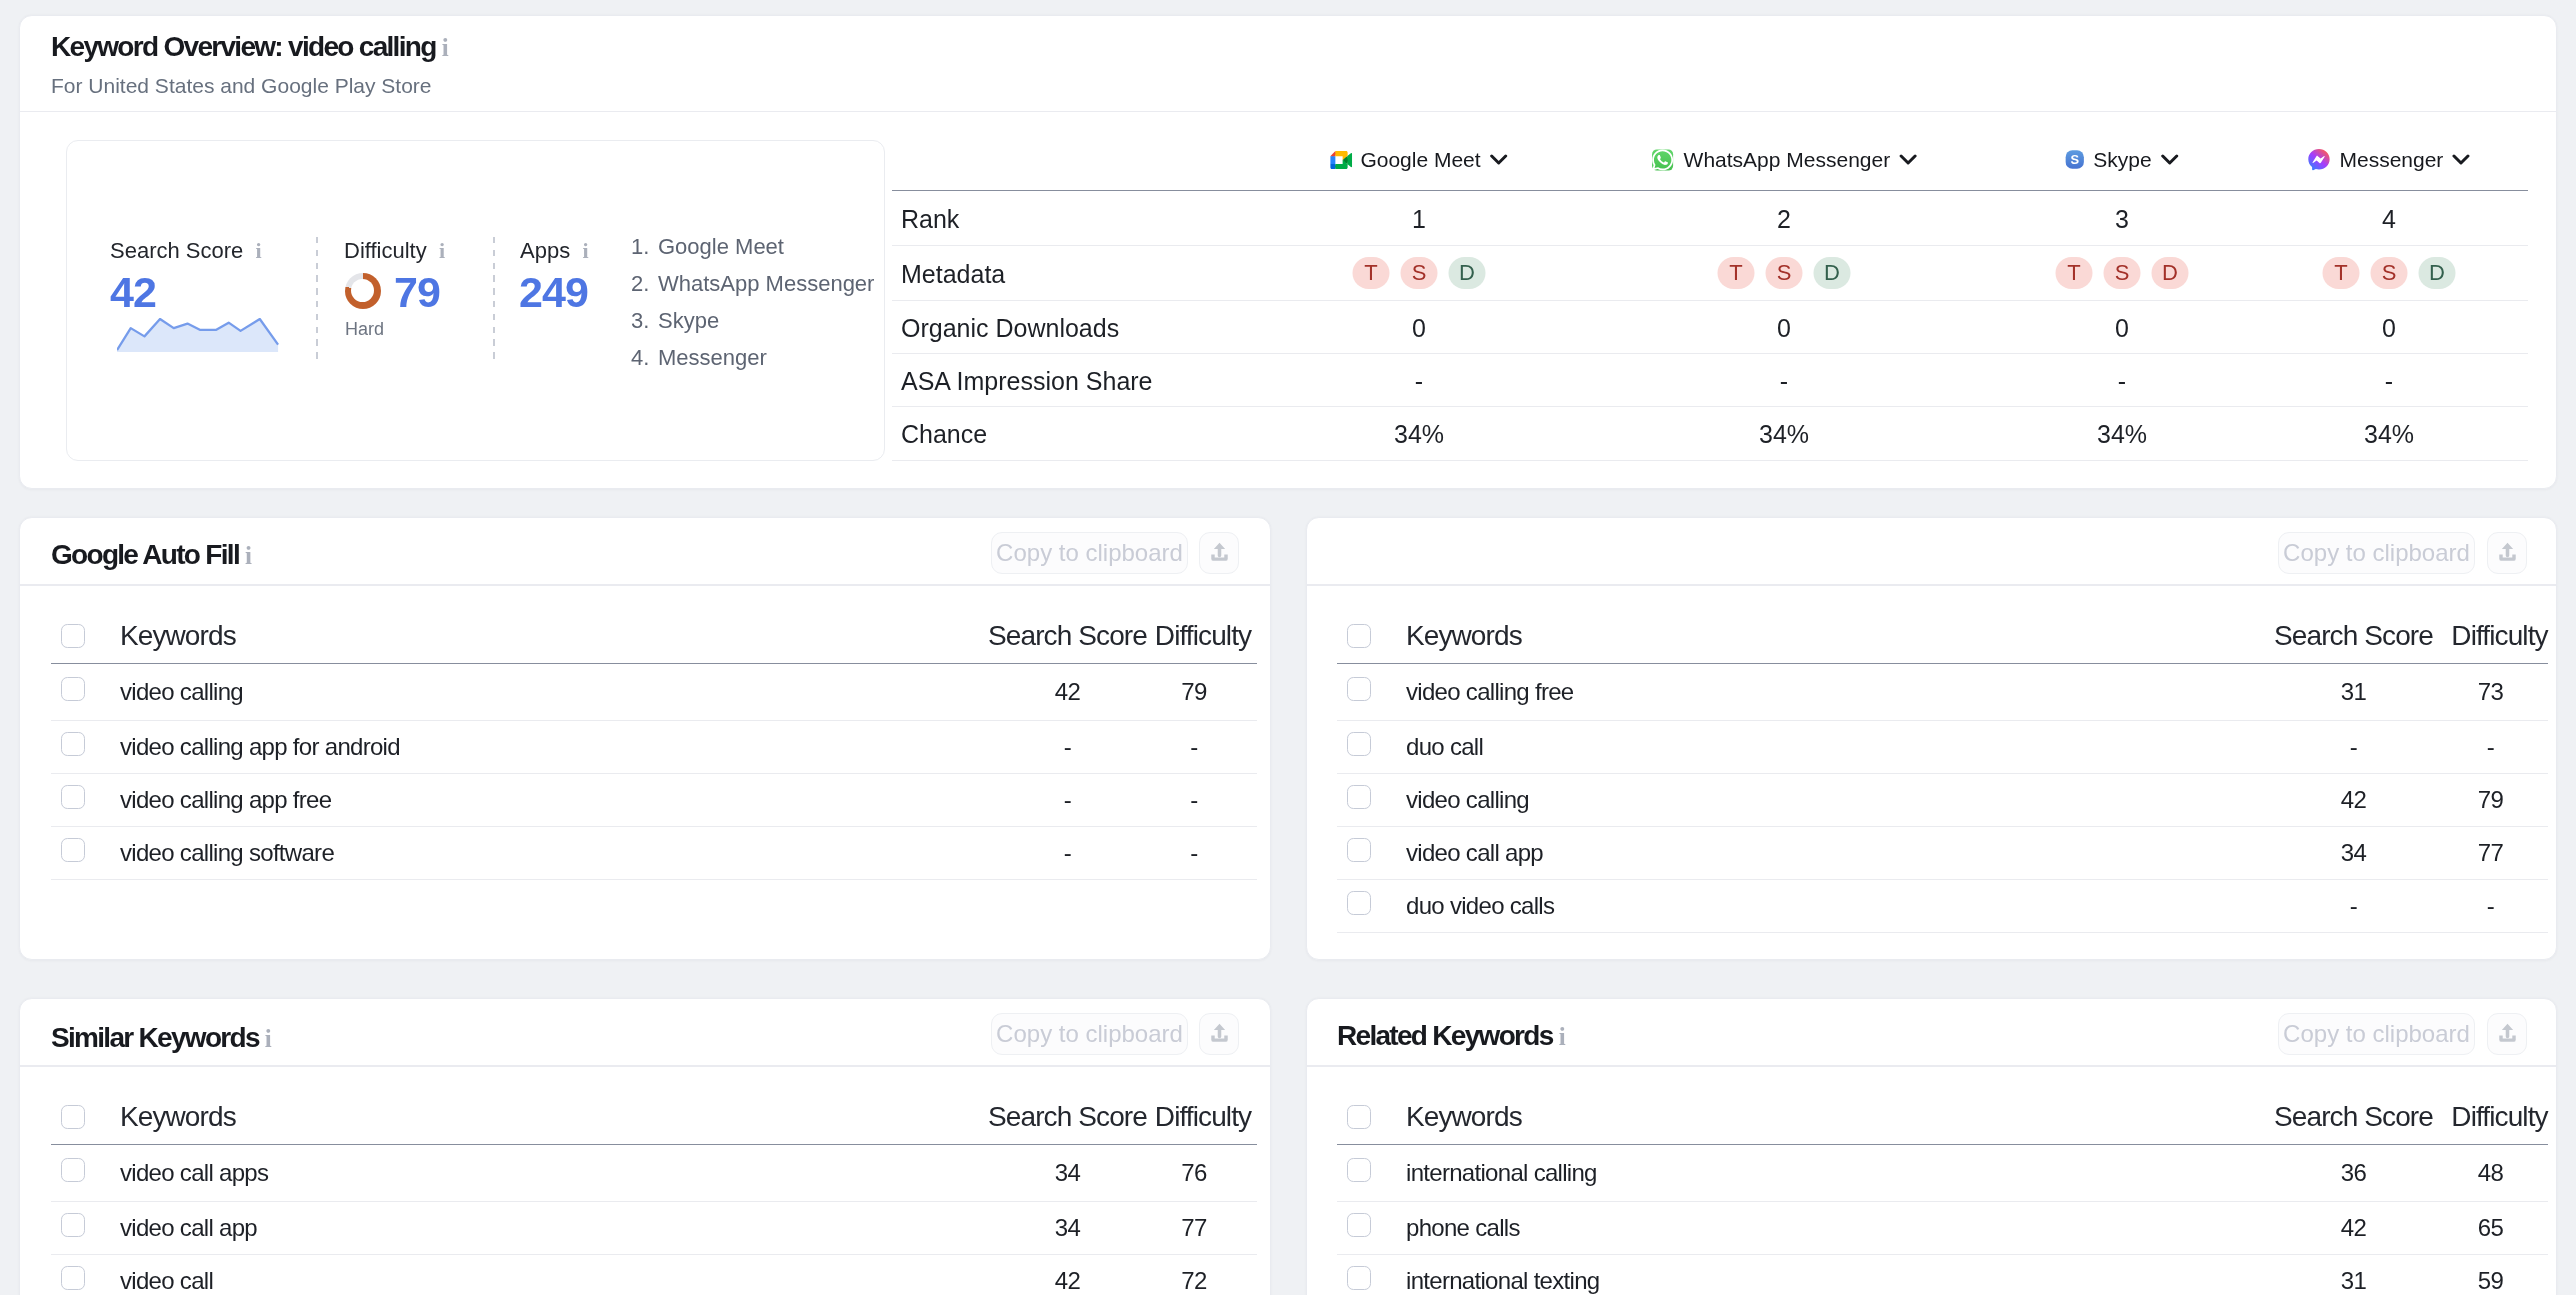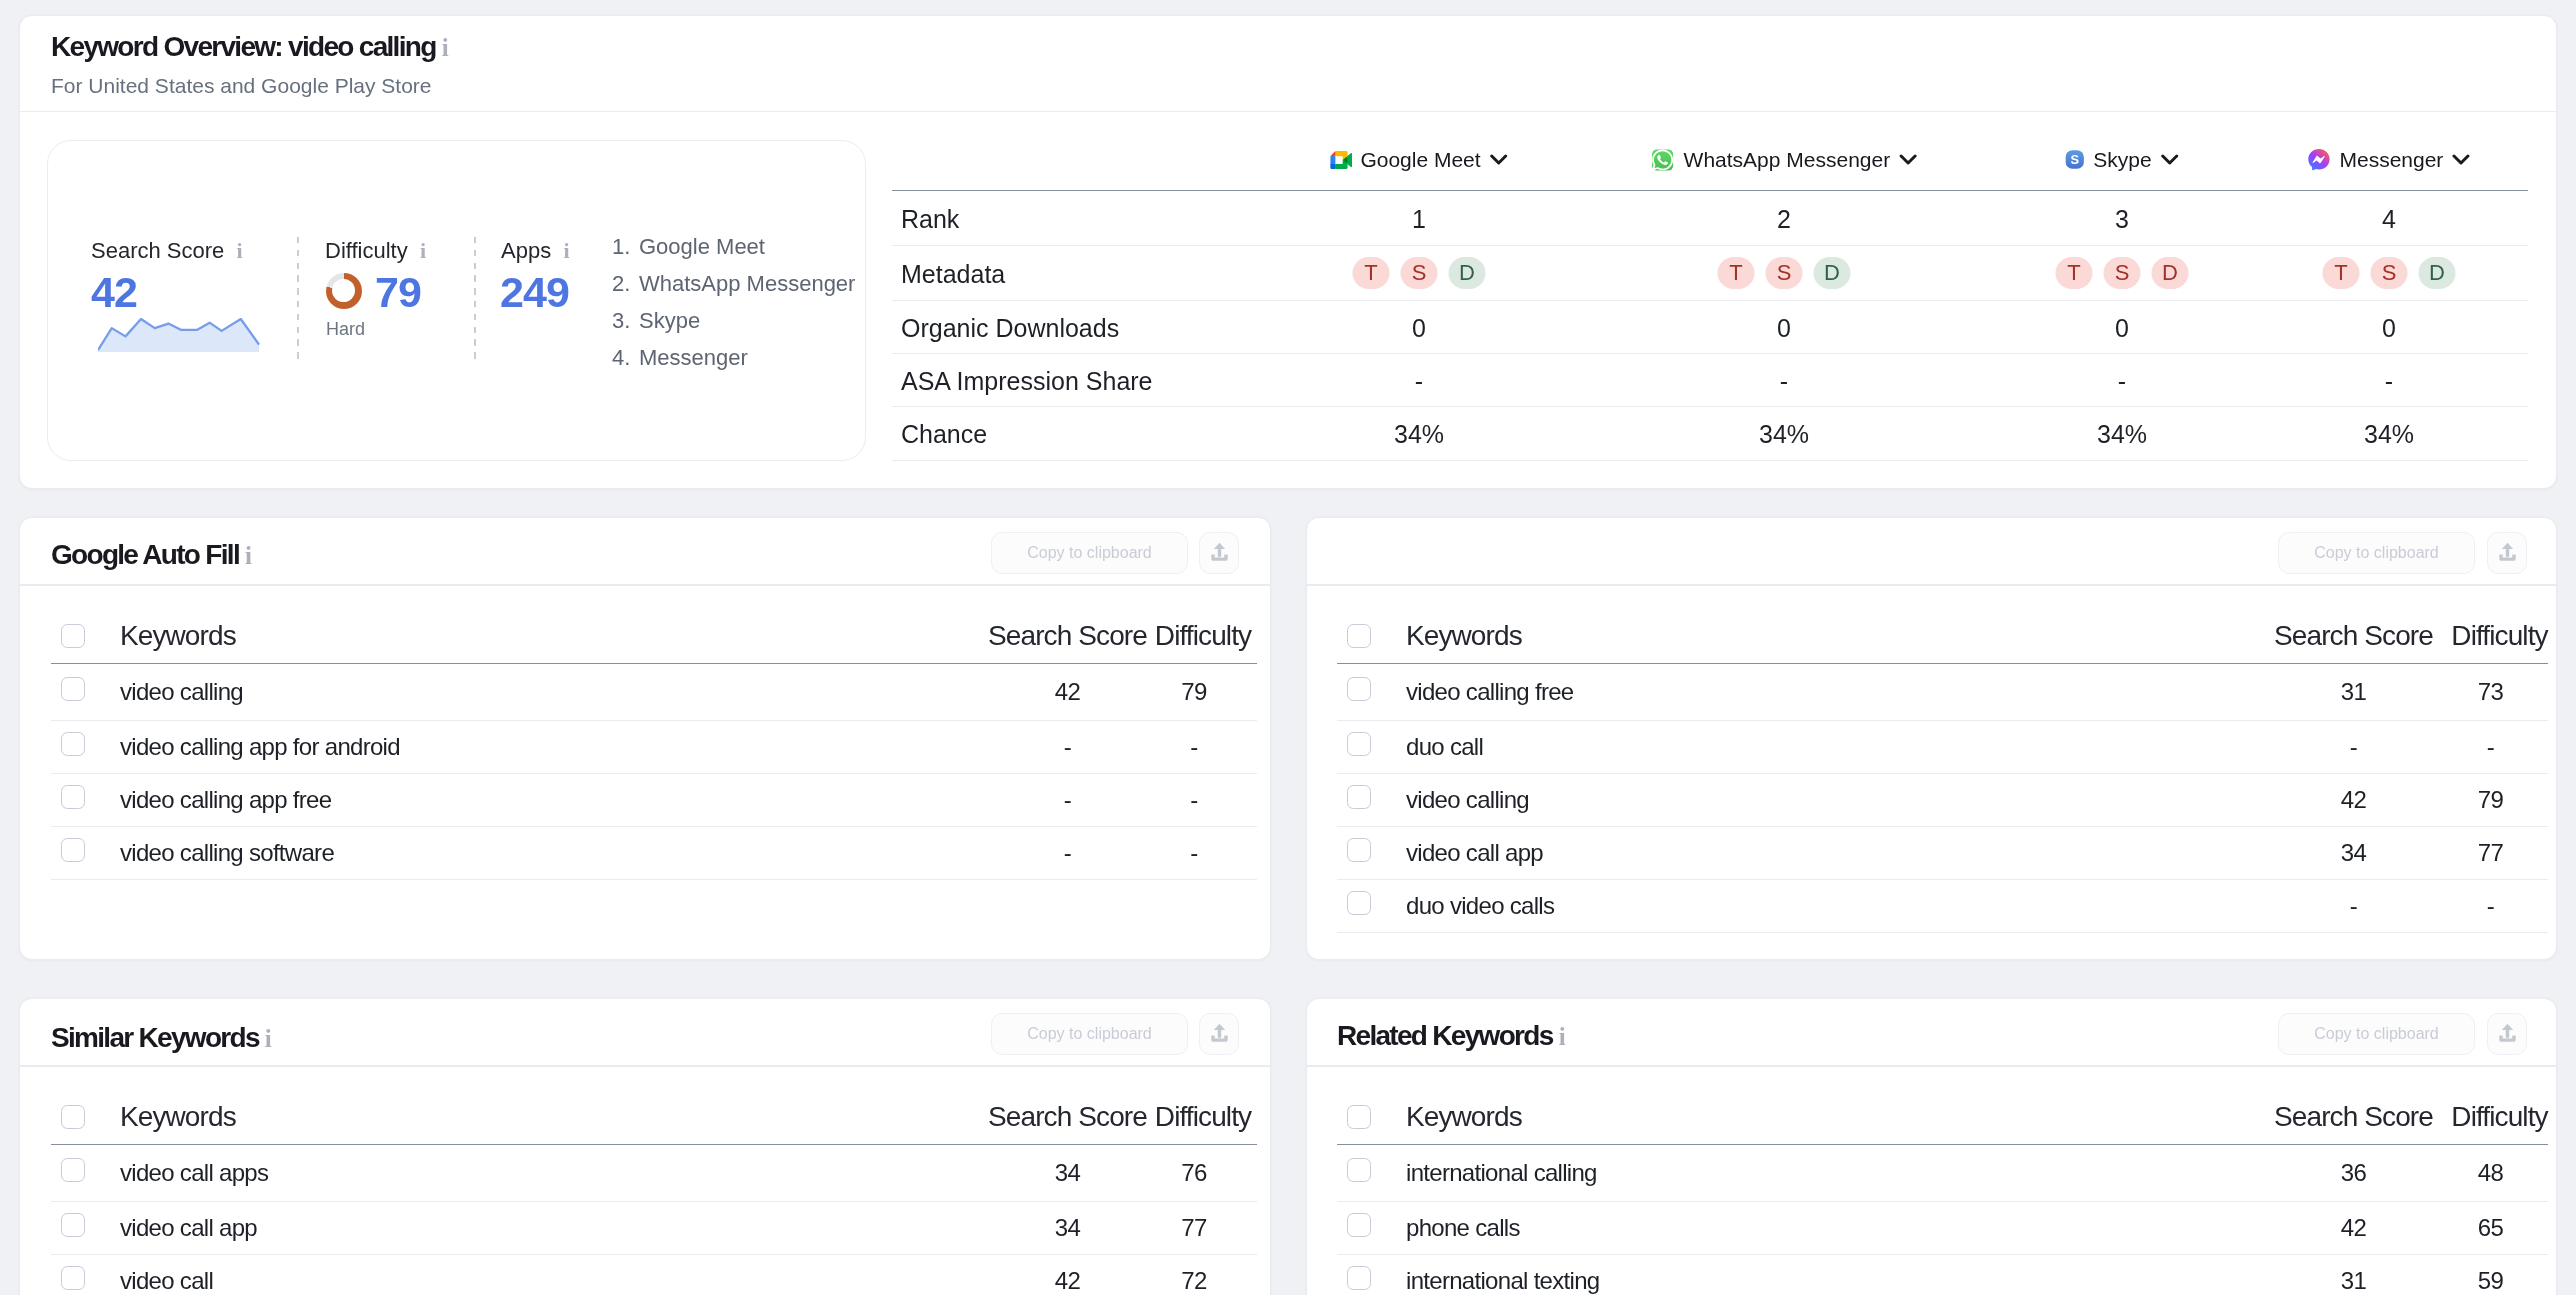--- a/index.html
+++ b/index.html
@@ -4,21 +4,21 @@
 <style>
 *{margin:0;padding:0;box-sizing:border-box}
 html,body{width:2576px;height:1295px;overflow:hidden}
 body{background:#eff1f4;font-family:"Liberation Sans",sans-serif;position:relative}
 .card{position:absolute;background:#fff;border:0.9px solid #e9ebf0;border-radius:12.8px;box-shadow:0 0.9px 2.7px rgba(25,30,45,.04)}
 .abs{position:absolute}
 .ttl{position:absolute;font-size:28px;font-weight:700;color:#181a1f;letter-spacing:-1.7px;white-space:nowrap}
 .info{font-family:"Liberation Serif",serif;font-weight:700;color:#abb0bb;font-size:25px;line-height:1}
 .hdiv{position:absolute;left:0;right:0;height:1.8px;background:#eaebf0}
 .btn{position:absolute;height:42px;border:1.8px solid #eef0f3;border-radius:11px;background:#fcfcfd;display:flex;align-items:center;justify-content:center}
-.copy{width:197px;color:#c9ccd6;font-size:16px}
+.copy{width:197px;color:#c9ccd6;font-size:24px}
 .exp{width:40px}
 .cb{display:inline-block;width:24px;height:24px;border:1.8px solid #c6cbd7;border-radius:6.4px;background:#fff}
 table.kwt{position:absolute;border-collapse:collapse;table-layout:fixed}
 .kwt th,.kwt td{padding:0;font-weight:400;white-space:nowrap}
 .kwt thead th{border-bottom:1.8px solid #878e9d;height:79px;vertical-align:bottom;padding-bottom:11px;font-size:28px;letter-spacing:-0.9px;color:#24272e;text-align:left}
 .kwt tbody td{height:53px;border-bottom:1.8px solid #eaebef;font-size:24px;letter-spacing:-0.7px;color:#1d2026;vertical-align:middle}
 .kwt tbody tr.r1 td{height:57px}
 .kwt .num{text-align:center}
 .kwt tbody td.num:last-child{padding-right:18px}
 .kwt .cbc{padding-left:10px}
@@ -39,21 +39,21 @@
 .bignum{position:absolute;font-size:43px;font-weight:700;color:#4e76e3;line-height:1;letter-spacing:-0.9px}
 </style>
 </head>
 <body>
 
 <div class="card" style="left:19px;top:14.6px;width:2538px;height:474px">
   <div class="ttl" style="left:31px;top:15.5px;line-height:31px">Keyword Overview: video calling&nbsp;<span class="info" style="letter-spacing:0">i</span></div>
   <div class="abs" style="left:31px;top:58px;font-size:21px;color:#67707e">For United States and Google Play Store</div>
   <div class="hdiv" style="top:95px"></div>
 
-  <div class="abs" style="left:27px;top:124px;width:819px;height:321px;border:1.8px solid #eaecf0;border-radius:24px">
+  <div class="abs" style="left:46px;top:124px;width:819px;height:321px;border:1.8px solid #eaecf0;border-radius:12px">
     <div class="abs" style="left:249px;top:96px;height:128px;width:1.8px;background:repeating-linear-gradient(to bottom,#c9cdd6 0 6.4px,transparent 6.4px 12.8px)"></div>
     <div class="abs" style="left:426px;top:96px;height:128px;width:1.8px;background:repeating-linear-gradient(to bottom,#c9cdd6 0 6.4px,transparent 6.4px 12.8px)"></div>
 
     <div class="mlabel" style="left:43px;top:97px">Search Score&nbsp;&nbsp;<span class="info" style="font-size:22px">i</span></div>
     <div class="bignum" style="left:43px;top:130px">42</div>
     <svg class="abs" style="left:50px;top:177px" width="162" height="34" viewBox="0 0 177 37">
       <polygon points="0,35 15,11 30,20 47,1 62,11 77,6 91,13 108,13 122,5 135,14 156,1 176,29 176,37 0,37" fill="#dce7fa"></polygon>
       <polyline points="0,35 15,11 30,20 47,1 62,11 77,6 91,13 108,13 122,5 135,14 156,1 176,29" fill="none" stroke="#769ceb" stroke-width="2.5" stroke-linejoin="round"></polyline>
     </svg>
 

